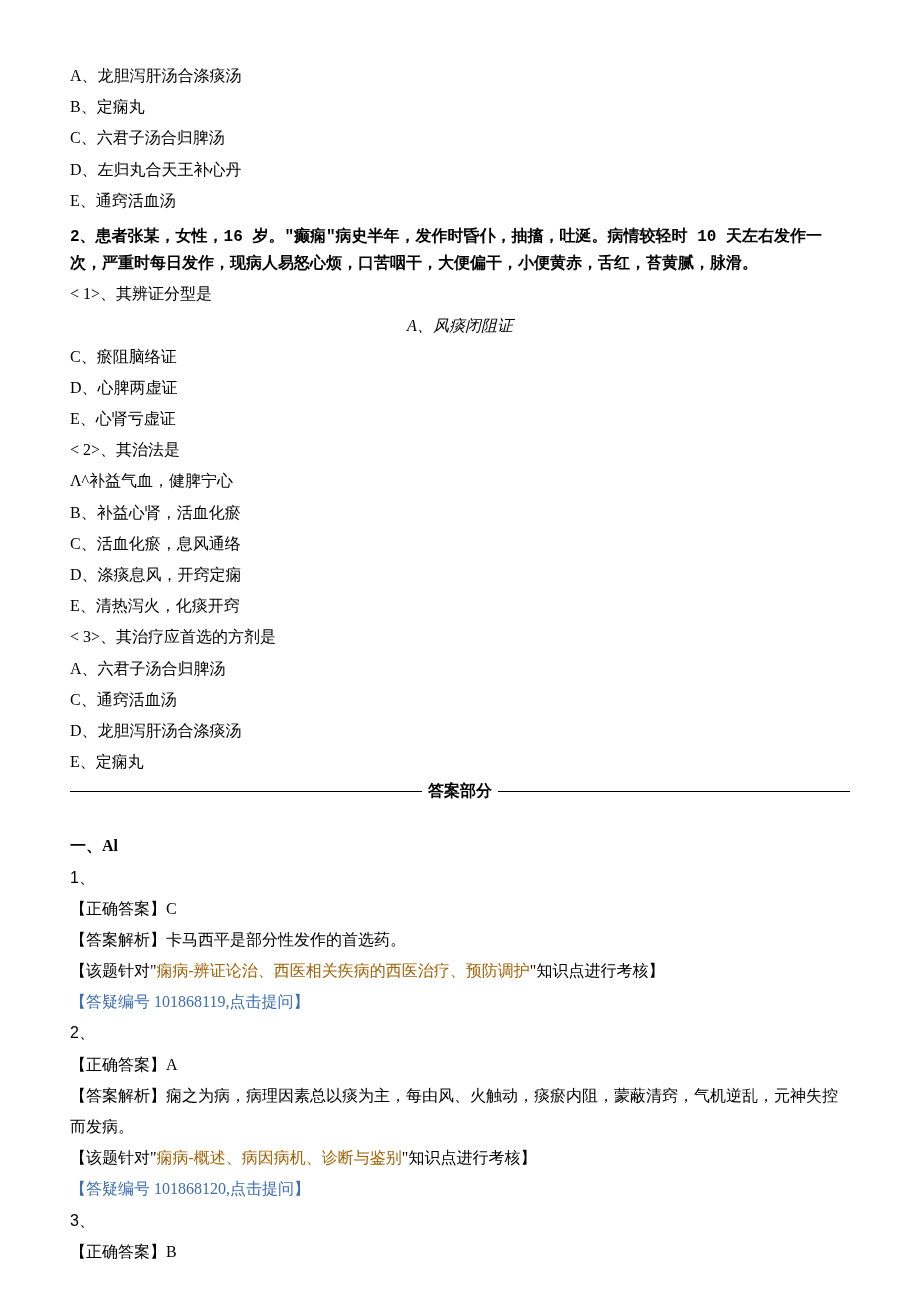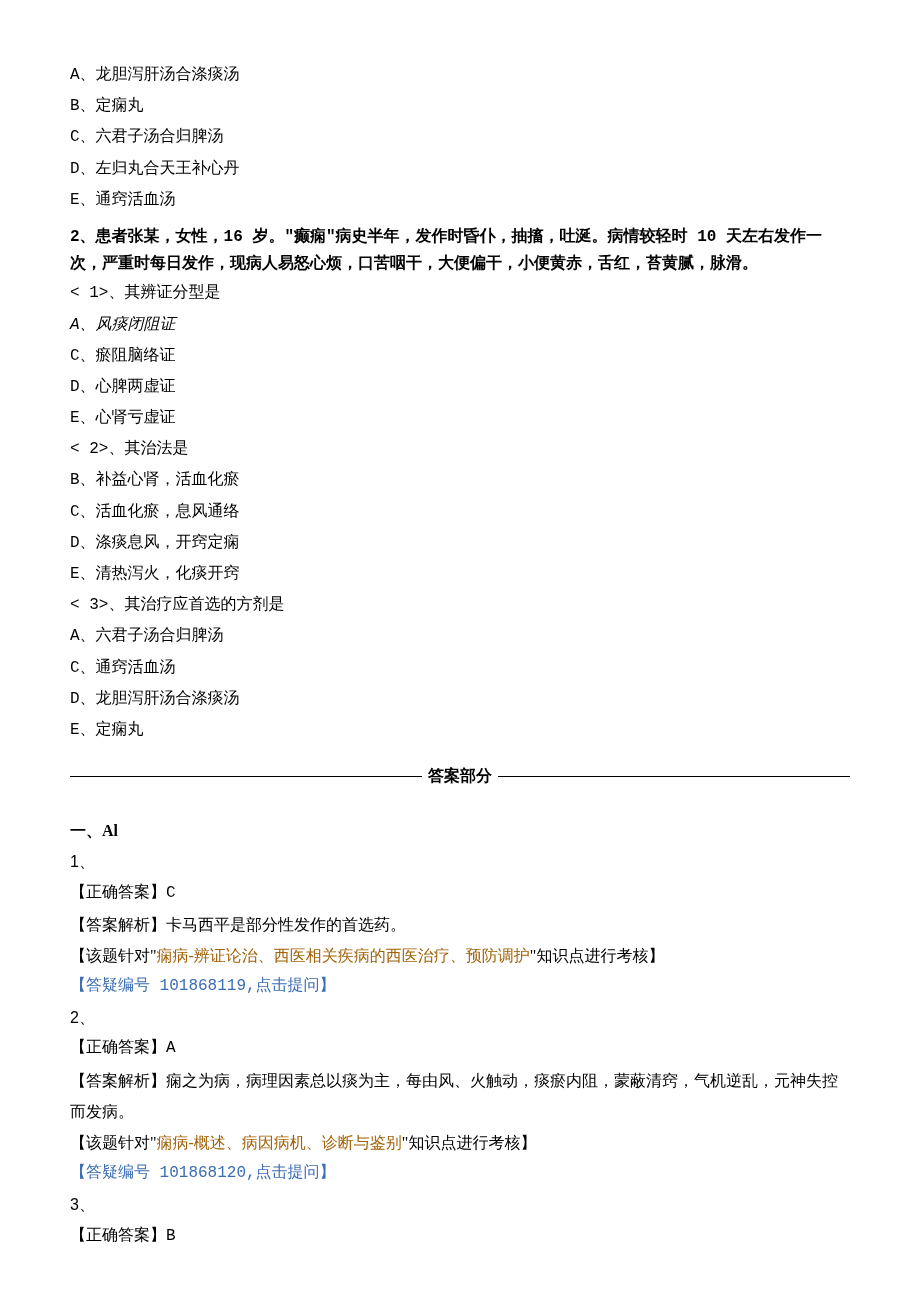--- a/index.html
+++ b/index.html
@@ -13,33 +13,33 @@
   .page {
     width: 920px;
     box-sizing: border-box;
     padding: 60px 70px 40px 70px;
   }
   .line {
     line-height: 1.95;
     font-size: 16px;
   }
   .sans {
-    font-family: Liberation Mono, monospace;
+    font-family: Liberation Serif, serif;
   }
   .serif {
     font-family: "SimSun", serif;
   }
   .bold {
     font-weight: bold;
   }
   .centered-row {
     display: flex;
     align-items: center;
     width: 100%;
-    margin-top: 20px;
+    margin-top: 4px;
     margin-bottom: 6px;
   }
   .centered-row .hr {
     flex: 1;
     border-bottom: 1px solid #000;
     height: 0;
   }
   .centered-row .label {
     padding: 0 6px;
     font-weight: bold;
@@ -66,26 +66,27 @@
 
   <div class="line sans">A、龙胆泻肝汤合涤痰汤</div>
   <div class="line sans">B、定痫丸</div>
   <div class="line sans">C、六君子汤合归脾汤</div>
   <div class="line sans">D、左归丸合天王补心丹</div>
   <div class="line sans">E、通窍活血汤</div>
 
   <div class="line serif bold" style="line-height:1.7; margin-top:8px;font-family:Liberation Mono, monospace;">2、患者张某，女性，16 岁。"癫痫"病史半年，发作时昏仆，抽搐，吐涎。病情较轻时 10 天左右发作一次，严重时每日发作，现病人易怒心烦，口苦咽干，大便偏干，小便黄赤，舌红，苔黄腻，脉滑。</div>
 
   <div class="line sans">&lt;  1&gt;、其辨证分型是</div>
-  <div class="line sans" style="font-style:italic;">A、风痰闭阻证</div>
+  <div class="line sans" style="font-style:italic;text-align:center;">A、风痰闭阻证</div>
   <div class="line sans">C、瘀阻脑络证</div>
   <div class="line sans">D、心脾两虚证</div>
   <div class="line sans">E、心肾亏虚证</div>
 
   <div class="line sans">&lt;  2&gt;、其治法是</div>
+  <div class="line sans">Λ^补益气血，健脾宁心</div>
   <div class="line sans">B、补益心肾，活血化瘀</div>
   <div class="line sans">C、活血化瘀，息风通络</div>
   <div class="line sans">D、涤痰息风，开窍定痫</div>
   <div class="line sans">E、清热泻火，化痰开窍</div>
 
   <div class="line sans">&lt;  3&gt;、其治疗应首选的方剂是</div>
   <div class="line sans">A、六君子汤合归脾汤</div>
   <div class="line sans">C、通窍活血汤</div>
   <div class="line sans">D、龙胆泻肝汤合涤痰汤</div>
   <div class="line sans">E、定痫丸</div>

